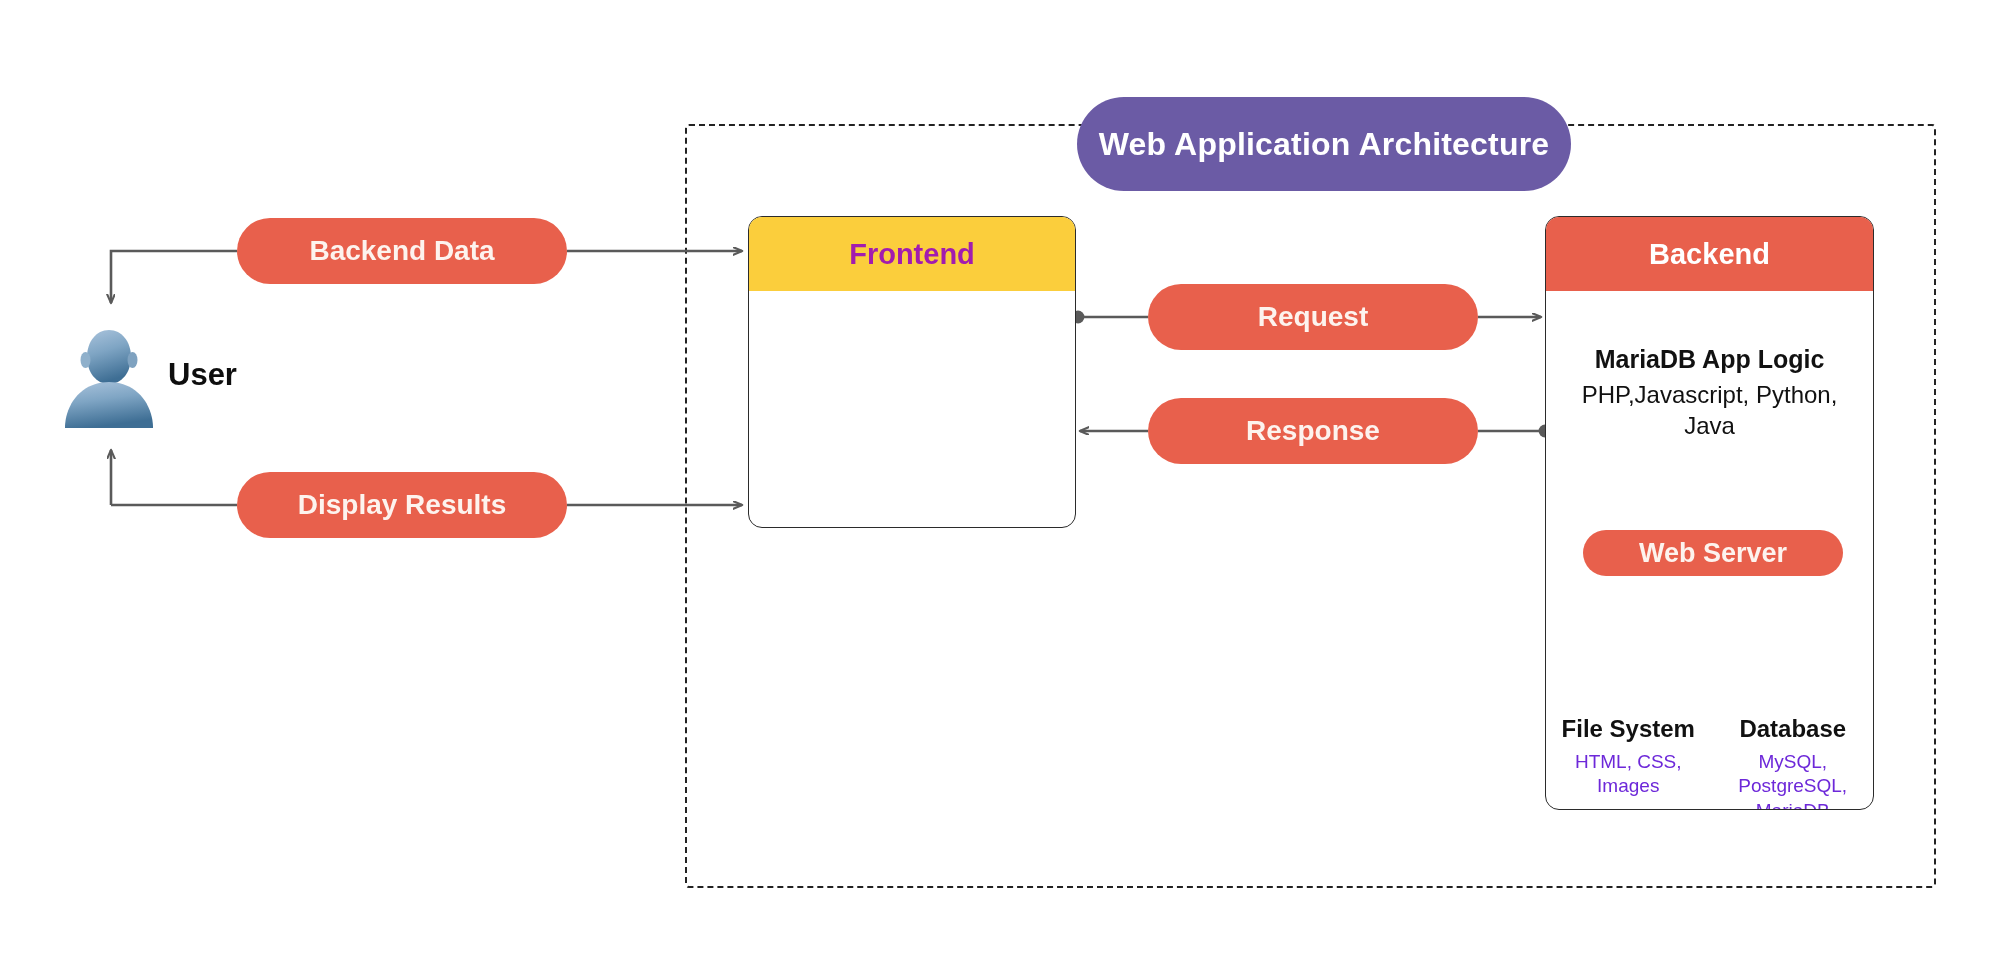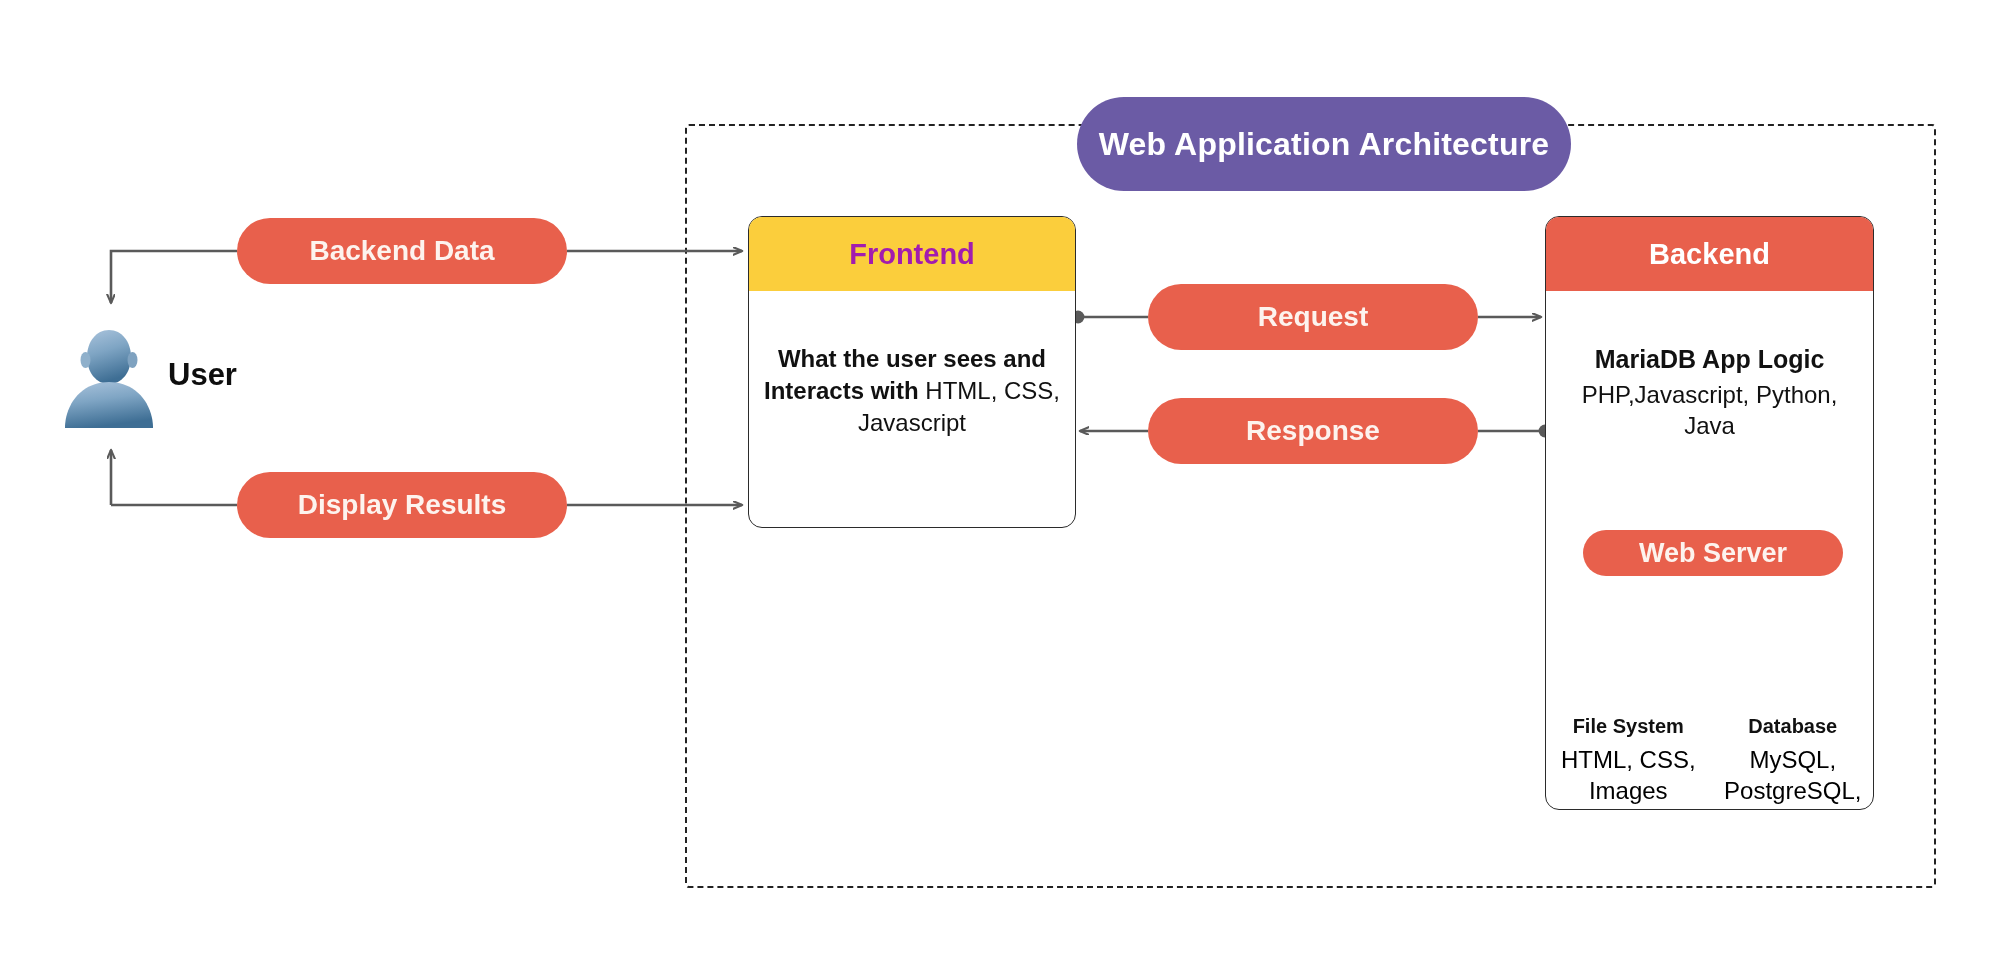--- a/index.html
+++ b/index.html
@@ -100,25 +100,25 @@
   }
 
   .be-cols {
     position: absolute;
     left: 0; top: 372px;
     width: 329px;
     display: flex;
   }
   .be-col { flex: 1 1 50%; text-align: center; }
   .be-col .col-title {
-    font-size: 20px; font-weight: bold; color: #111111;
+    font-size: 24px; font-weight: bold; color: #111111;
     margin-bottom: 7px;
   }
   .be-col .col-body {
-    font-size: 24px; color: #000000; line-height: 1.28; text-align: center;
+    font-size: 19px; color: #6d28d9; line-height: 1.28; text-align: center;
   }
 
   
   .avatar {
     position: absolute;
     left: 63px; top: 328px;
     width: 92px; height: 100px;
   }
   .user-label {
     position: absolute;
@@ -178,23 +178,20 @@
 
   <div class="title-pill">Web Application Architecture</div>
 
   <div class="pill pill-collect">Backend Data</div>
   <div class="pill pill-display">Display Results</div>
   <div class="pill pill-request">Request</div>
   <div class="pill pill-response">Response</div>
 
   <div class="card card-frontend">
     <div class="card-header hdr-yellow">Frontend</div>
-    <div class="card-body">
-      <div class="fe-text"><span class="b">What the user sees and Interacts with</span><span> HTML, CSS, Javascript</span></div>
-    </div>
   </div>
 
   <div class="card card-backend">
     <div class="card-header hdr-red">Backend</div>
     <div class="card-body">
       <div class="be-head">MariaDB App Logic</div>
       <div class="be-sub">PHP,Javascript, Python, Java</div>
 
       <div class="be-cols">
         <div class="be-col">

